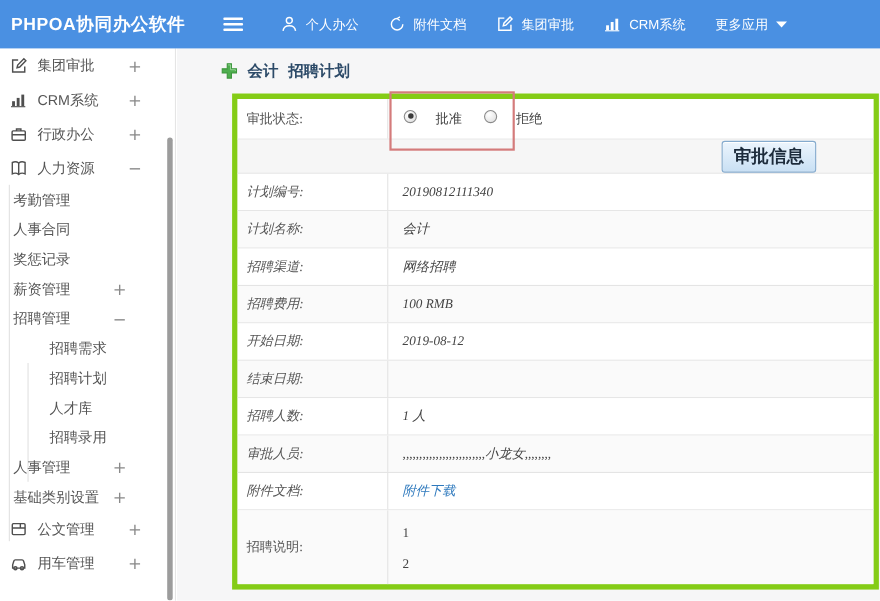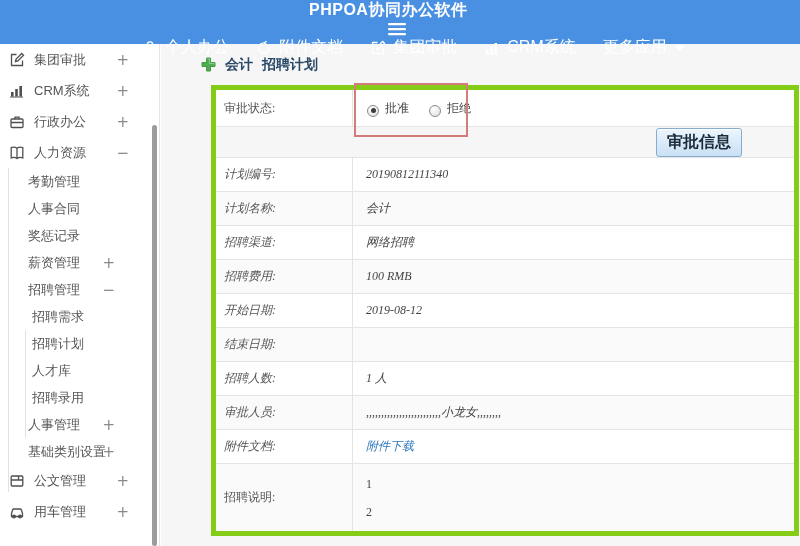--- a/index.html
+++ b/index.html
@@ -3,37 +3,37 @@
 <meta charset="utf-8">
 <style>
   html,body{margin:0;padding:0;}
   body{
     width:800px;height:546px;overflow:hidden;position:relative;
     font-family:"Liberation Sans",sans-serif;background:#fff;
   }
   
   .topbar{
     position:absolute;top:0;left:0;width:800px;height:44px;
-    background:#4a90e2;display:flex;align-items:center;color:#fff;z-index:20;flex-direction:column;
+    background:#4a90e2;display:flex;align-items:center;color:#fff;z-index:20;
   }
   .brand{width:192px;padding-left:10px;font-size:16px;font-weight:bold;letter-spacing:.5px;white-space:nowrap;}
   .menu-toggle{display:flex;align-items:center;cursor:pointer;margin-right:6px;}
   .topnav{display:flex;align-items:center;}
-  .nav-item{display:flex;align-items:center;gap:7px;margin-left:27px;font-size:16px;cursor:pointer;white-space:nowrap;}
+  .nav-item{display:flex;align-items:center;gap:7px;margin-left:27px;font-size:12px;cursor:pointer;white-space:nowrap;}
   .nav-item .icon svg{display:block;}
   .icon{display:inline-flex;align-items:center;justify-content:center;}
   
   .sidebar{
     position:absolute;top:44px;left:0;width:160px;bottom:0;background:#fff;
     border-right:1px solid #e5e5e5;box-sizing:border-box;overflow:hidden;z-index:10;
   }
   .side-item{position:relative;display:flex;align-items:center;gap:9px;color:#555;font-size:13px;cursor:pointer;white-space:nowrap;}
   .side-item.lv0{height:31px;padding-left:8px;}
-  .side-item.lv1{height:27px;padding-left:28px;}
-  .side-item.lv2{height:27px;padding-left:32px;}
+  .side-item.lv1{height:27px;padding-left:12px;}
+  .side-item.lv2{height:27px;padding-left:45px;}
   .side-item .toggle{position:absolute;top:50%;transform:translateY(-50%);font-size:15px;color:#8a8a8a;font-family:"DejaVu Sans",sans-serif;}
   .side-item.lv0 .toggle{right:30px;}
   .side-item.lv1 .toggle{right:44px;}
   .side-item .icon{color:#4f4f4f;width:17px;}
   .guide{position:absolute;width:1px;background:#e2e2e2;}
   .side-scroll{position:absolute;right:2px;top:81px;width:5px;height:421px;background:#9c9c9c;border-radius:3px;}
   
   .content{position:absolute;left:161px;top:44px;right:0;bottom:0;background:#f6f6f7;}
   .title-bar{height:41px;display:flex;align-items:center;padding-left:40px;gap:9px;}
   .page-title{font-family:"Liberation Serif",serif;font-weight:bold;font-size:14px;color:#2c4a68;display:flex;gap:9px;}
@@ -49,21 +49,21 @@
   .row-radio{height:36px;}
   .row-field{height:33px;font-style:italic;}
   .row-tall{height:67px;}
   .row-tall .cell-value{display:block;padding-top:6px;line-height:28px;}
   .row-button{height:30px;background:#f6f6f6;display:flex;align-items:center;justify-content:flex-end;padding-right:52px;border-bottom:1px solid #e4e4e4;}
   .btn-approve{
     background:linear-gradient(#ecf5fd,#c9e0f4);border:1px solid #85abce;border-radius:3px;
     font-family:"Liberation Serif",serif;font-size:16px;font-weight:bold;color:#1c2b3b;
     padding:3px 10px;cursor:pointer;box-shadow:inset 0 1px 0 #fff;
   }
-  .radio{display:inline-flex;align-items:flex-end;gap:6px;margin-right:20px;cursor:pointer;}
+  .radio{display:inline-flex;align-items:flex-start;gap:17px;margin-right:20px;cursor:pointer;}
   .radio-circle{width:12px;height:12px;border-radius:50%;border:1px solid #8a8a8a;background:radial-gradient(circle at 35% 30%,#fff,#dcdcdc);position:relative;box-sizing:border-box;}
   .radio-circle.checked::after{content:'';position:absolute;left:2.5px;top:2.5px;right:2.5px;bottom:2.5px;background:#3c3c3c;border-radius:50%;}
   .link{color:#2e79bd;cursor:pointer;}
   .red-annotation{position:absolute;left:193px;top:39px;width:110px;height:50px;border:2px solid #d47b7b;z-index:6;pointer-events:none;}
 </style>
 </head>
 <body>
 
 <div class="topbar">
   <div class="brand">PHPOA协同办公软件</div>

